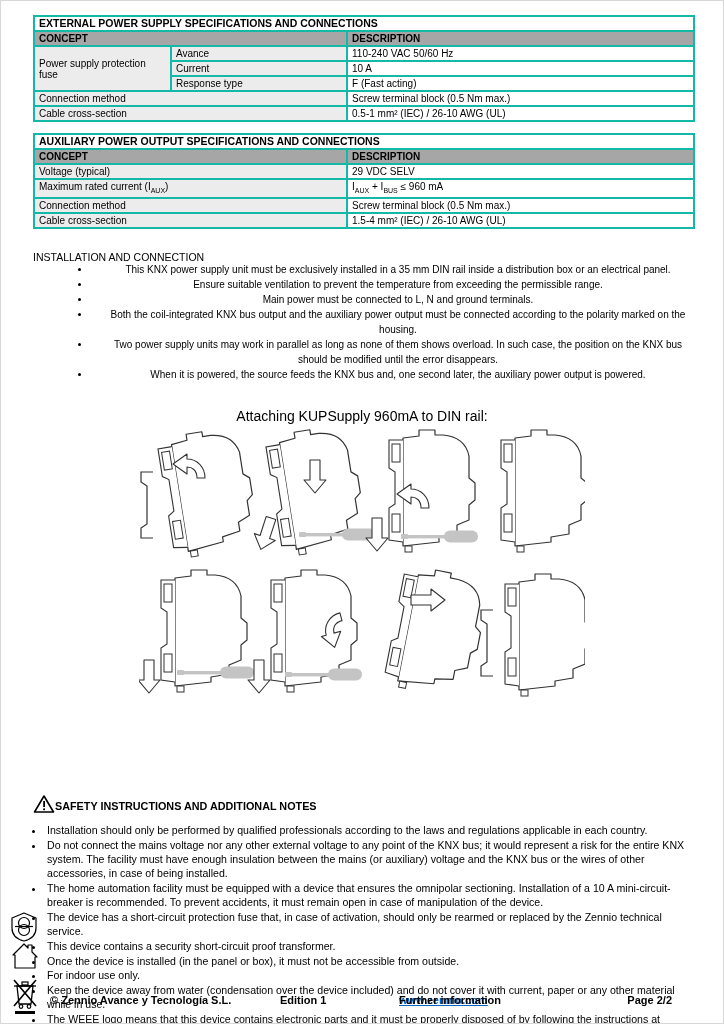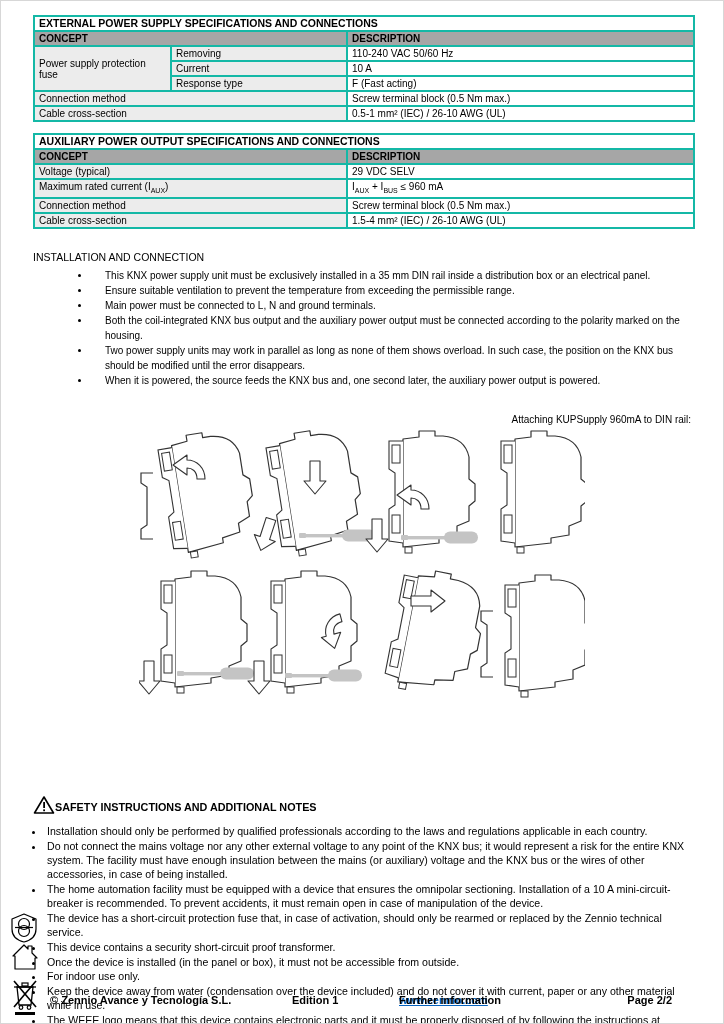--- a/index.html
+++ b/index.html
@@ -10,42 +10,42 @@
   table.spec { width:660px; border-collapse:collapse; table-layout:fixed; margin-bottom:11px; }
   table.spec td { border:2px solid #14b8a6; font-size:10px; padding:1px 4px; vertical-align:middle; height:13px; line-height:11px; }
   table.spec td.tbl-title { background:#fff; font-weight:bold; font-size:10.5px; height:15px; }
   table.spec td.hdr { background:#a6a6a6; font-weight:bold; }
   table.spec td.concept { background:#ececec; }
   table.spec td.desc { background:#fff; }
   sub { font-size:7px; }
 
   
   .section-title { font-weight:normal; font-size:10.5px; margin-top:22px; }
-  ul.install { list-style:disc; margin-top:6px; padding-left:58px; }
+  ul.install { list-style:disc; margin-top:0; padding-left:58px;text-align:center; }
   ul.install li { font-size:10px; line-height:14.6px; padding-left:14px; margin-bottom:0.5px; max-width:612px; }
 
   
-  .diagram-caption { text-align:right; font-size:10px; margin-top:26px; }
+  .diagram-caption { text-align:center; font-size:14px; margin-top:26px; }
   .diagram-wrap { text-align:center; margin-top:2px; }
   .diagram-wrap svg { display:inline-block; }
 
   
   .safety { margin-top:88px; position:relative; }
   .safety-head { display:flex; align-items:center; padding-left:0; }
   .safety-head .ttl { font-weight:bold; font-size:10.8px; }
   ul.safety-list { list-style:disc; margin-top:5px; padding-left:12px; }
   ul.safety-list li { font-size:10.6px; line-height:14.2px; padding-left:2px; margin-bottom:0.5px; max-width:652px; }
   a.doc-link { color:#0563c1; text-decoration:underline; }
   .margin-icon { position:absolute; left:-22px; }
 
   
   .footer { position:absolute; left:0; top:993px; width:712px; height:14px; font-size:11px;font-weight:bold; }
   .footer span { position:absolute; white-space:nowrap; }
   .f-copy { left:49px; }
-  .f-edition { left:291px; }
+  .f-edition { left:279px; }
   .f-info { left:398px; }
   .f-page { right:41px; }
 </style>
 </head>
 <body>
 
 <div class="page">
 
   <table class="spec">
     <colgroup>
@@ -56,21 +56,21 @@
     <tbody>
         <tr>
           <td class="tbl-title" colspan="3">EXTERNAL POWER SUPPLY SPECIFICATIONS AND CONNECTIONS</td>
         </tr>
     <tr>
       <td class="hdr" colspan="2">CONCEPT</td>
       <td class="hdr">DESCRIPTION</td>
     </tr>
     <tr>
       <td class="concept" rowspan="3">Power supply protection fuse</td>
-      <td class="concept">Removing</td>
+      <td class="concept">Avance</td>
       <td class="desc">110-240 VAC 50/60 Hz</td>
     </tr>
     <tr>
       <td class="concept">Current</td>
       <td class="desc">10 A</td>
     </tr>
     <tr>
       <td class="concept">Response type</td>
       <td class="desc">F (Fast acting)</td>
     </tr>

